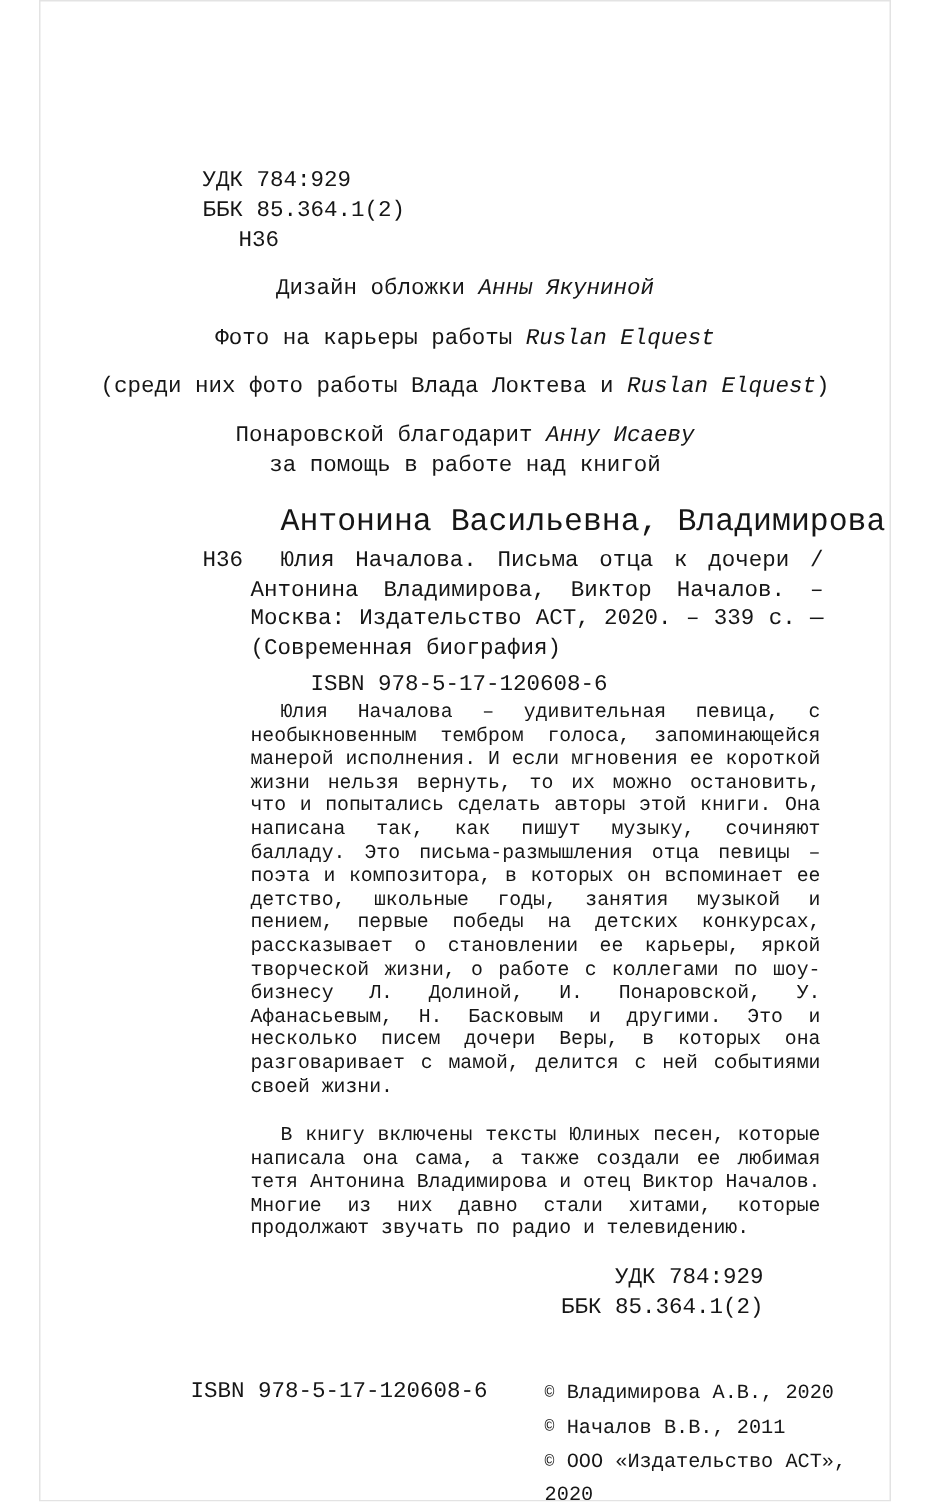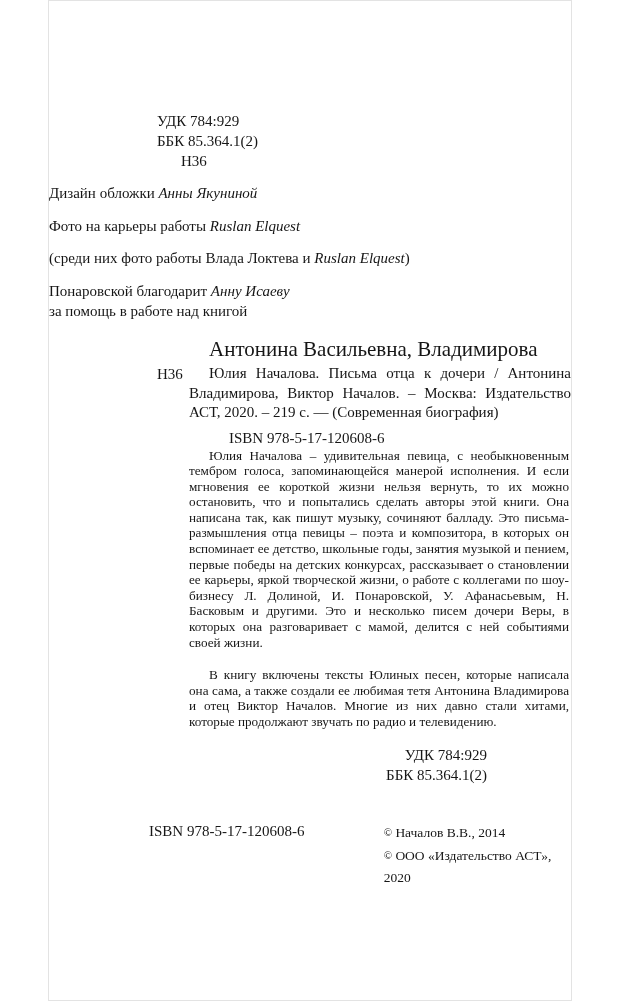--- a/index.html
+++ b/index.html
@@ -1,33 +1,33 @@
 <!DOCTYPE html>
 <html lang="ru"><head>
 <meta charset="utf-8">
 <style>
   * { box-sizing: border-box; }
   html, body { margin: 0; padding: 0; background: #ffffff; }
   .page {
     position: relative;
-    width: 524px;
+    width: 568px;
     height: 1001px;
     margin: 0 auto;
     background: #ffffff;
     border: 1px solid #e3e3e3;
     color: #161616;
-    font-family: Liberation Serif, serif;
+    font-family: Liberation Mono, monospace;
     font-size: 15px;
     line-height: 20px;
     overflow: hidden;
   }
   .it { font-style: italic; }
   .top-codes { margin: 110px 0 0 108px; }
   .top-codes .sign { padding-left: 24px; }
-  .centered { text-align: left; }
+  .centered { text-align: center; }
   .design-credit { margin-top: 12px; }
   .photo-credit { margin-top: 13px; }
   .archive-note { margin-top: 12px; }
   .thanks-note { margin-top: 13px; }
   .authors { margin: 18px 0 0 160px; font-size: 21px; line-height: 20px; }
   .catalog { position: relative; margin: 5px 0 0 140px; width: 382px; }
   .catalog-code { position: absolute; left: -32px; top: 0; }
   .catalog-text { margin: 0; text-align: justify; text-indent: 20px; line-height: 19.5px; }
   .isbn-mid { margin: 5px 0 0 180px; }
   .annotation { margin-left: 140px; width: 380px; font-size: 13.2px; line-height: 15.6px; text-align: justify; }
@@ -70,36 +70,37 @@
     </div>
     <div>за помощь в работе над книгой</div>
   </div>
 
   <div class="authors">
     <div>Антонина Васильевна, Владимирова</div>
   </div>
 
   <div class="catalog">
     <span class="catalog-code">Н36</span>
-    <p class="catalog-text">Юлия Началова. Письма отца к дочери / Антонина Владимирова, Виктор Началов. – Москва: Издательство АСТ, 2020. – 219 с. — (Современная биография)</p>
+    <p class="catalog-text">Юлия Началова. Письма отца к дочери / Антонина Владимирова, Виктор Началов. – Москва: Издательство АСТ, 2020. – 339 с. — (Современная биография)</p>
   </div>
 
   <div class="isbn-mid">ISBN 978-5-17-120608-6</div>
 
   <div class="annotation">
     <p>Юлия Началова – удивительная певица, с необыкновенным тембром голоса, запоминающейся манерой исполнения. И если мгновения ее короткой жизни нельзя вернуть, то их можно остановить, что и попытались сделать авторы этой книги. Она написана так, как пишут музыку, сочиняют балладу. Это письма-размышления отца певицы – поэта и композитора, в которых он вспоминает ее детство, школьные годы, занятия музыкой и пением, первые победы на детских конкурсах, рассказывает о становлении ее карьеры, яркой творческой жизни, о работе с коллегами по шоу-бизнесу Л. Долиной, И. Понаровской, У. Афанасьевым, Н. Басковым и другими.  Это и несколько писем дочери Веры, в которых она разговаривает с мамой, делится с ней событиями своей жизни.</p>
     <p>В книгу включены тексты Юлиных песен, которые написала она сама, а также  создали ее любимая тетя Антонина Владимирова  и отец Виктор Началов. Многие из них давно стали хитами, которые продолжают звучать по радио и телевидению.</p>
   </div>
 
   <div class="codes-right">
     <div>УДК 784:929</div>
     <div>ББК 85.364.1(2)</div>
   </div>
 
   <div class="bottom-row">
     <div class="isbn-bottom">ISBN 978-5-17-120608-6</div>
     <div class="copyrights">
-      <div class="copy-line"><span class="c">©</span><span> Началов В.В., 2014</span></div>
+      <div class="copy-line"><span class="c">©</span><span> Владимирова А.В., 2020</span></div>
+      <div class="copy-line"><span class="c">©</span><span> Началов В.В., 2011</span></div>
       <div class="copy-line"><span class="c">©</span><span> ООО «Издательство АСТ», 2020</span></div>
     </div>
   </div>
 
 </div>
 
 </body></html>

